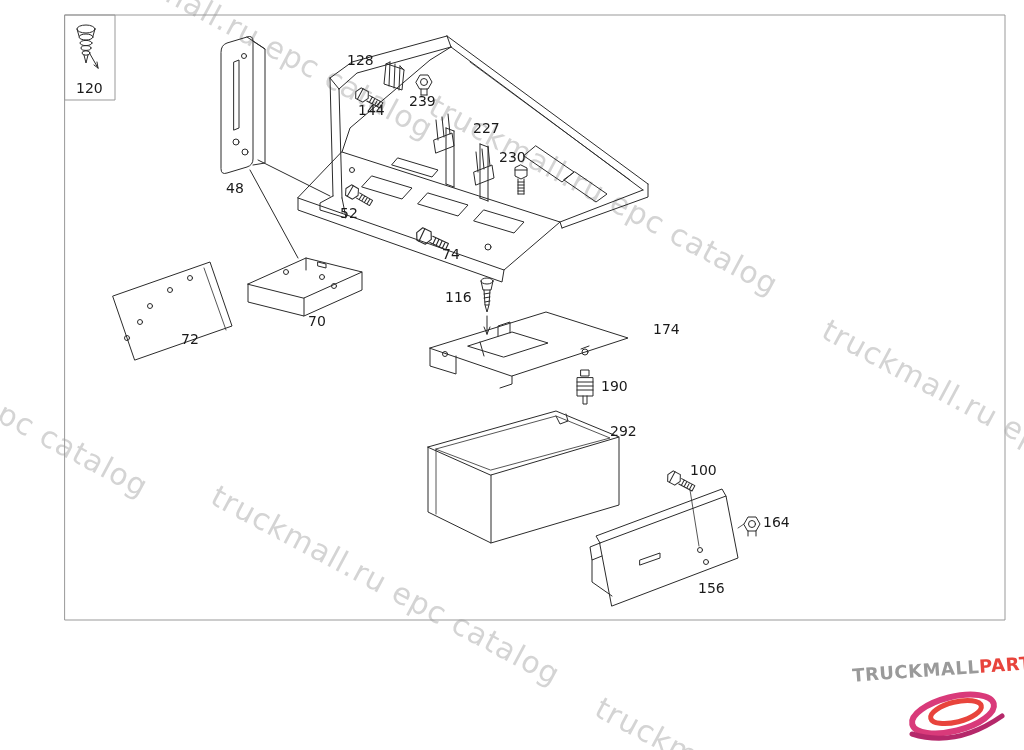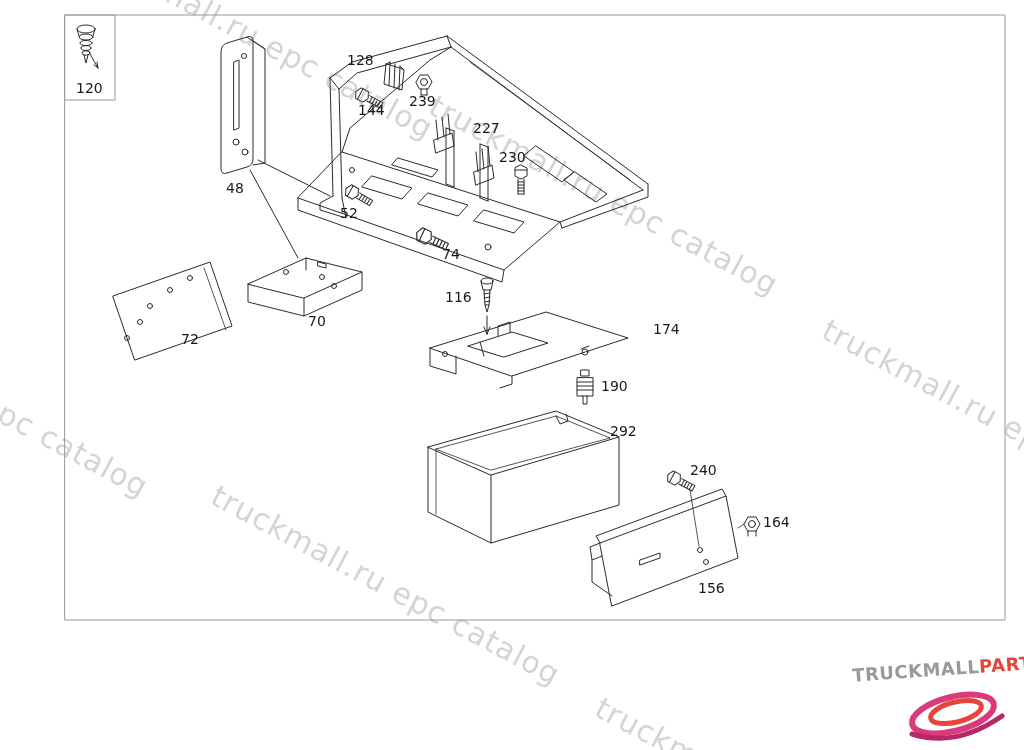--- a/index.html
+++ b/index.html
@@ -263,21 +263,21 @@
   <div class="plabel" style="left:499px; top:149px;">230</div>
   <div class="plabel" style="left:226px; top:180px;">48</div>
   <div class="plabel" style="left:340px; top:205px;">52</div>
   <div class="plabel" style="left:418px; top:246px;margin-left:24px;">74</div>
   <div class="plabel" style="left:445px; top:289px;">116</div>
   <div class="plabel" style="left:280px; top:313px;margin-left:28px;">70</div>
   <div class="plabel" style="left:181px; top:331px;">72</div>
   <div class="plabel" style="left:606px; top:321px;margin-left:47px;">174</div>
   <div class="plabel" style="left:601px; top:378px;">190</div>
   <div class="plabel" style="left:610px; top:423px;">292</div>
-  <div class="plabel" style="left:690px; top:462px;">240</div>
+  <div class="plabel" style="left:690px; top:462px;">100</div>
   <div class="plabel" style="left:763px; top:506px;margin-top:8px;">164</div>
   <div class="plabel" style="left:698px; top:580px;">156</div>
 
   <div class="logo">
     <span class="brand">TRUCKMALL</span><span class="accent">PARTS</span>
   </div>
   <svg class="swirl" width="110" height="62" viewBox="0 0 110 62">
     <g fill="none" stroke-linecap="round">
       <ellipse cx="55" cy="30" rx="42" ry="17" transform="rotate(-14 55 30)" stroke="#d93a7a" stroke-width="6"></ellipse>
       <ellipse cx="58" cy="28" rx="26" ry="10" transform="rotate(-14 58 28)" stroke="#e8443c" stroke-width="5"></ellipse>

